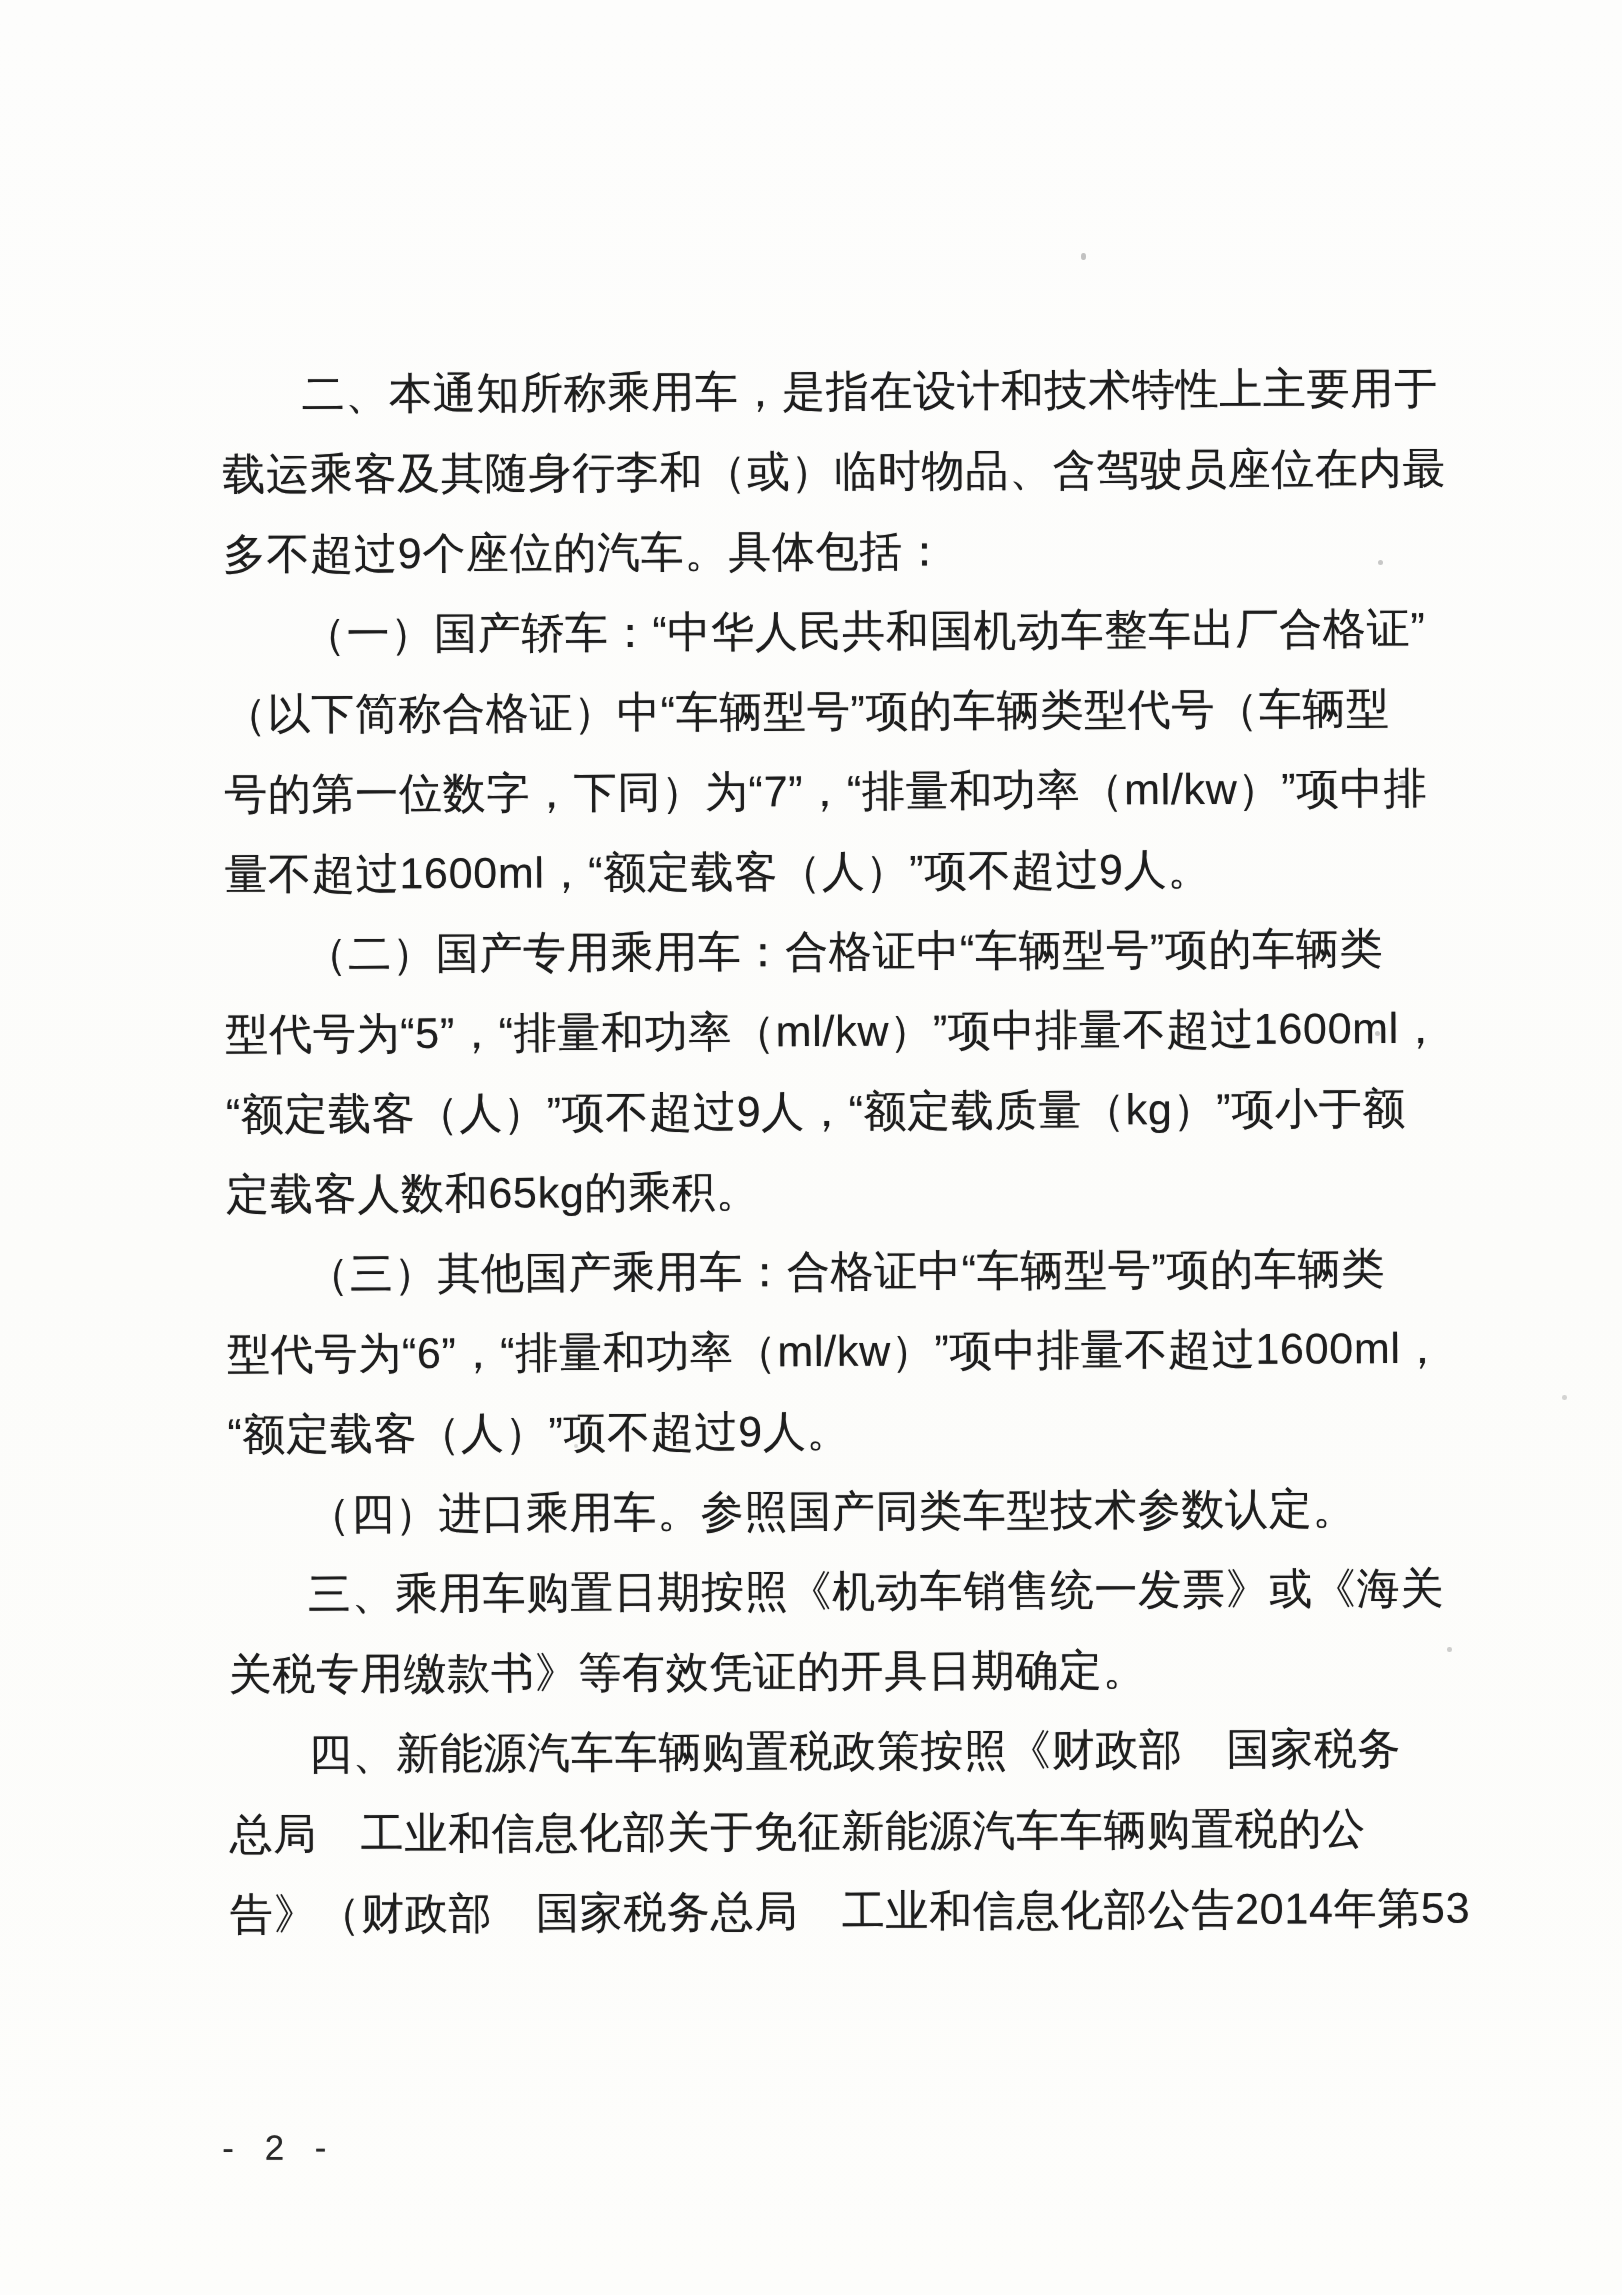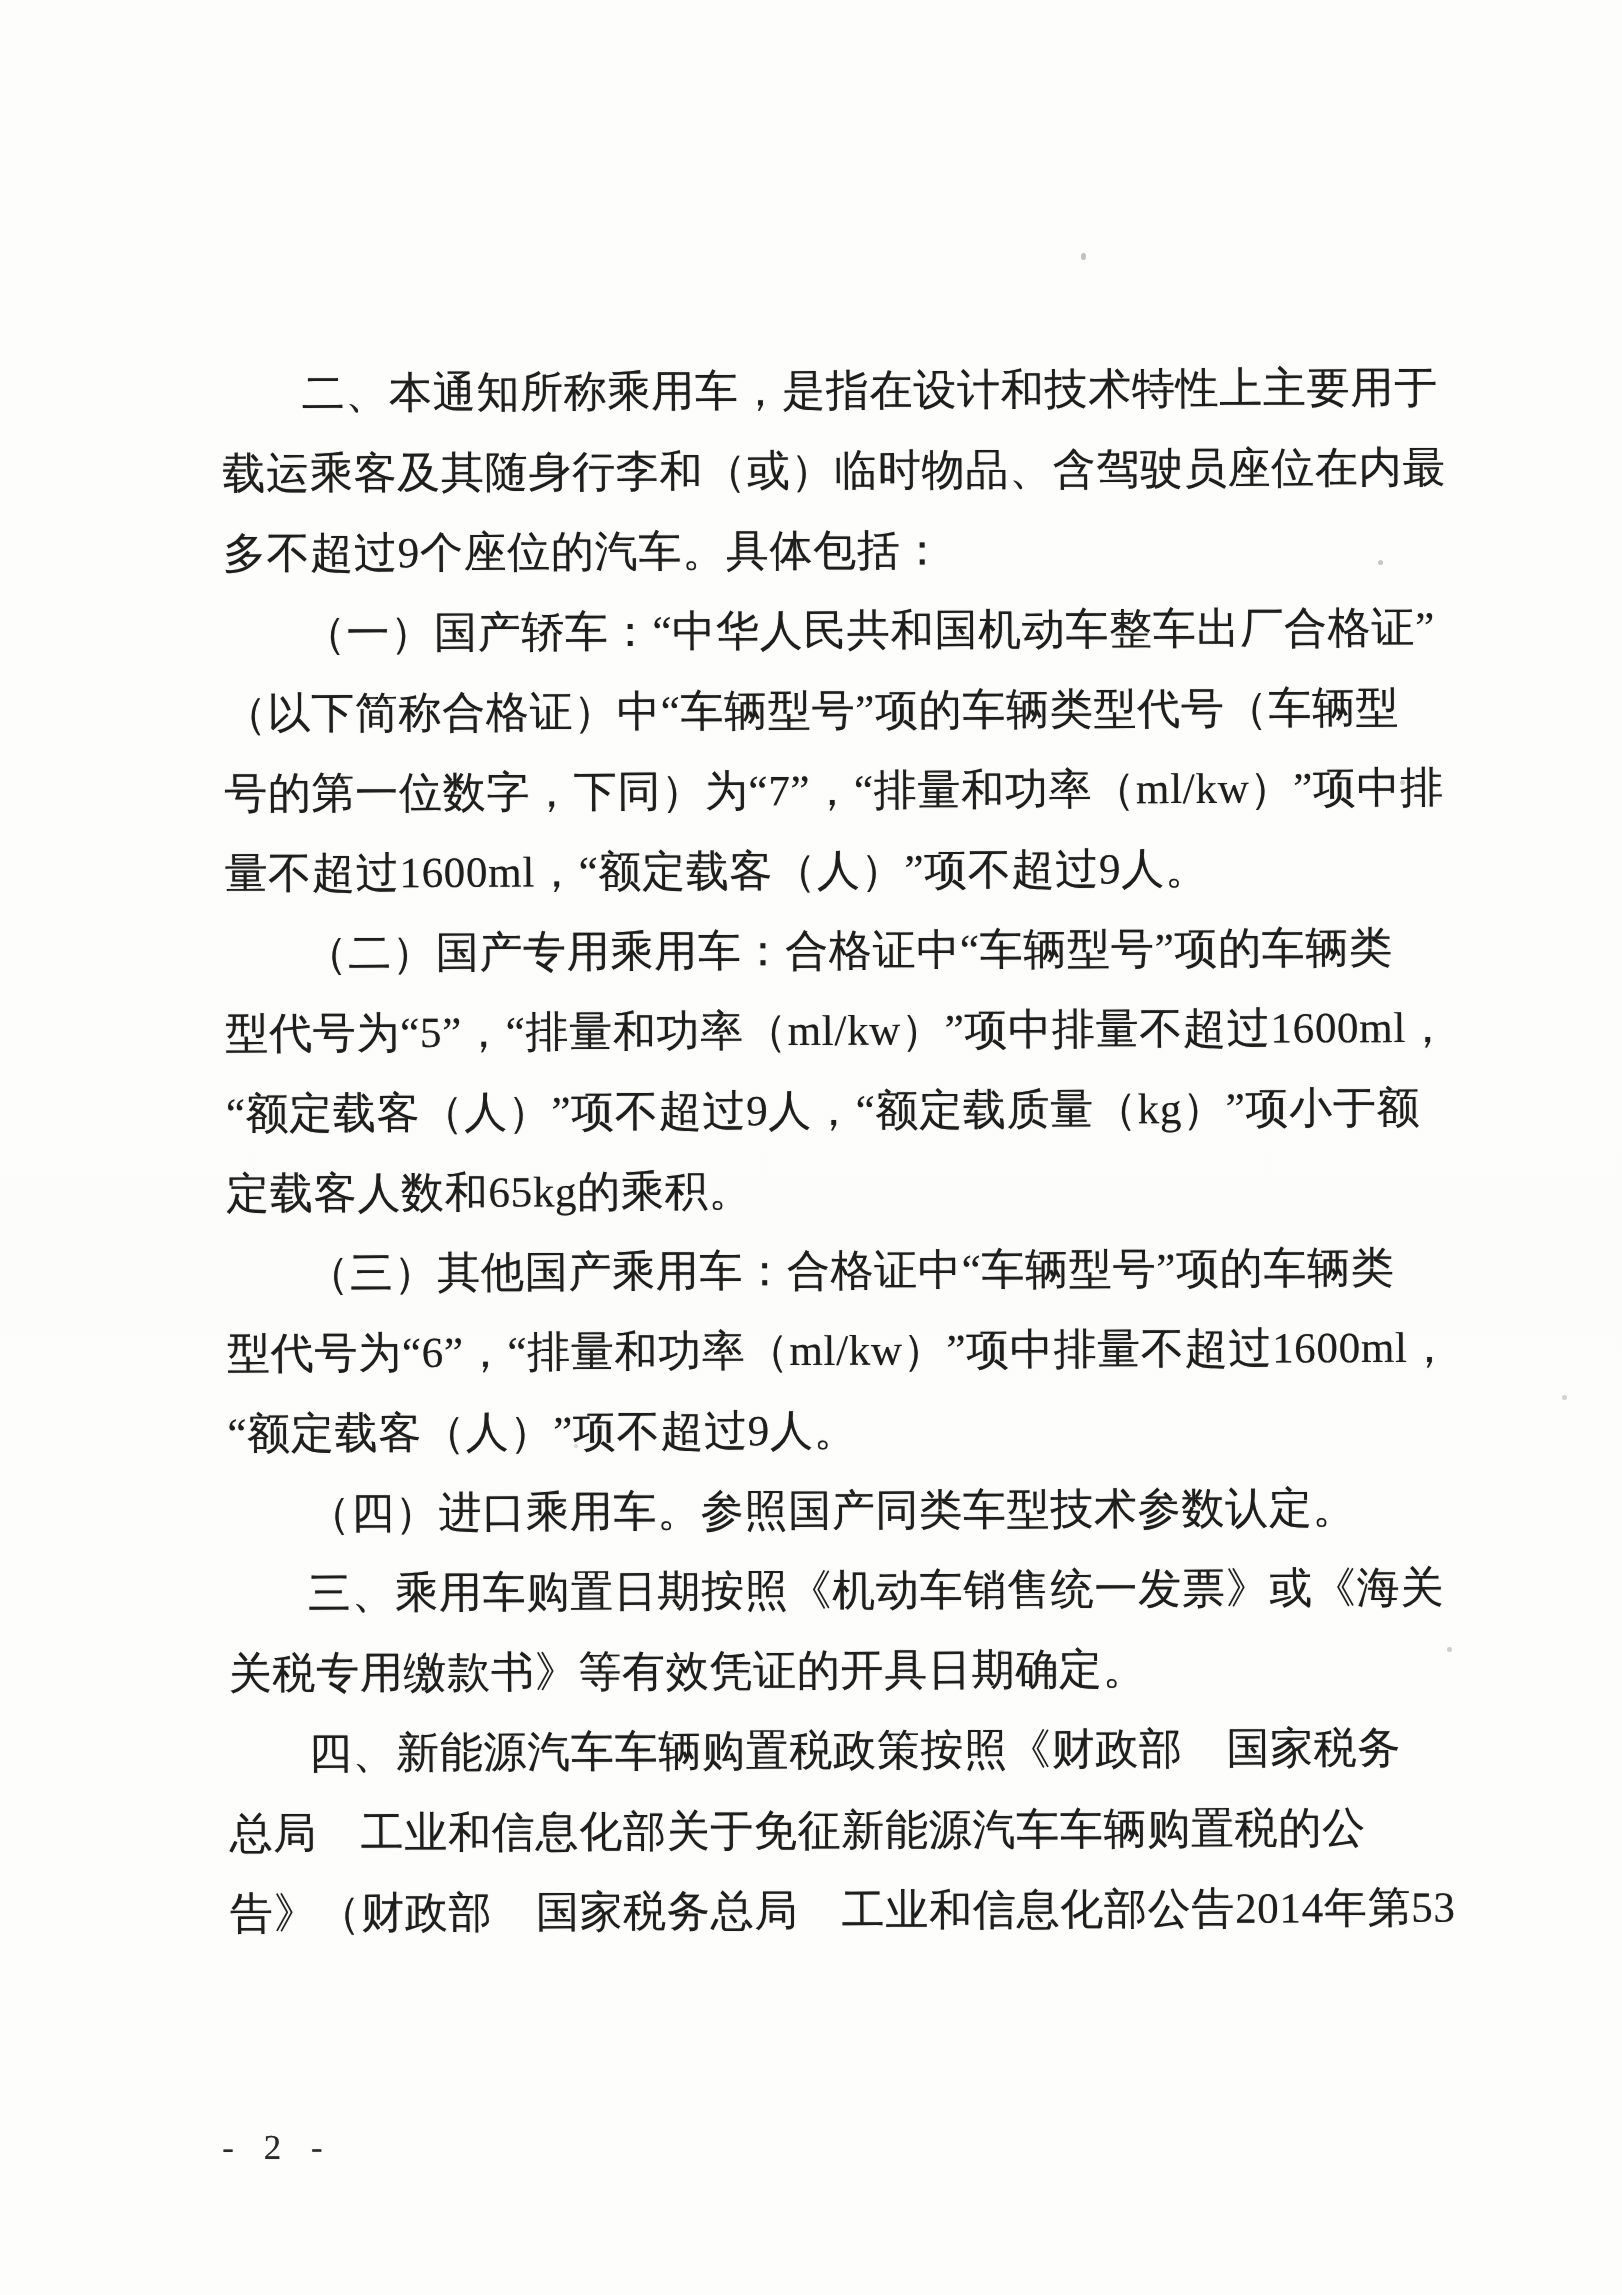--- a/index.html
+++ b/index.html
@@ -9,21 +9,21 @@
     height: 2295px;
     background: #fdfdfc;
     overflow: hidden;
   }
   .page {
     position: absolute;
     left: 0; top: 0;
     width: 1622px;
     height: 2295px;
     background: linear-gradient(180deg, #fdfdfc 0%, #fcfcfa 55%, #fdfdfb 100%);
-    font-family: Liberation Serif, serif;
+    font-family: Liberation Sans, sans-serif;
     color: #1f1f1f;
     border-radius: 23px;
   }
   .content {
     position: absolute;
     left: 0; top: 0;
     width: 1622px;
     height: 2295px;
     transform: rotate(-0.3deg);
     transform-origin: 50% 50%;

